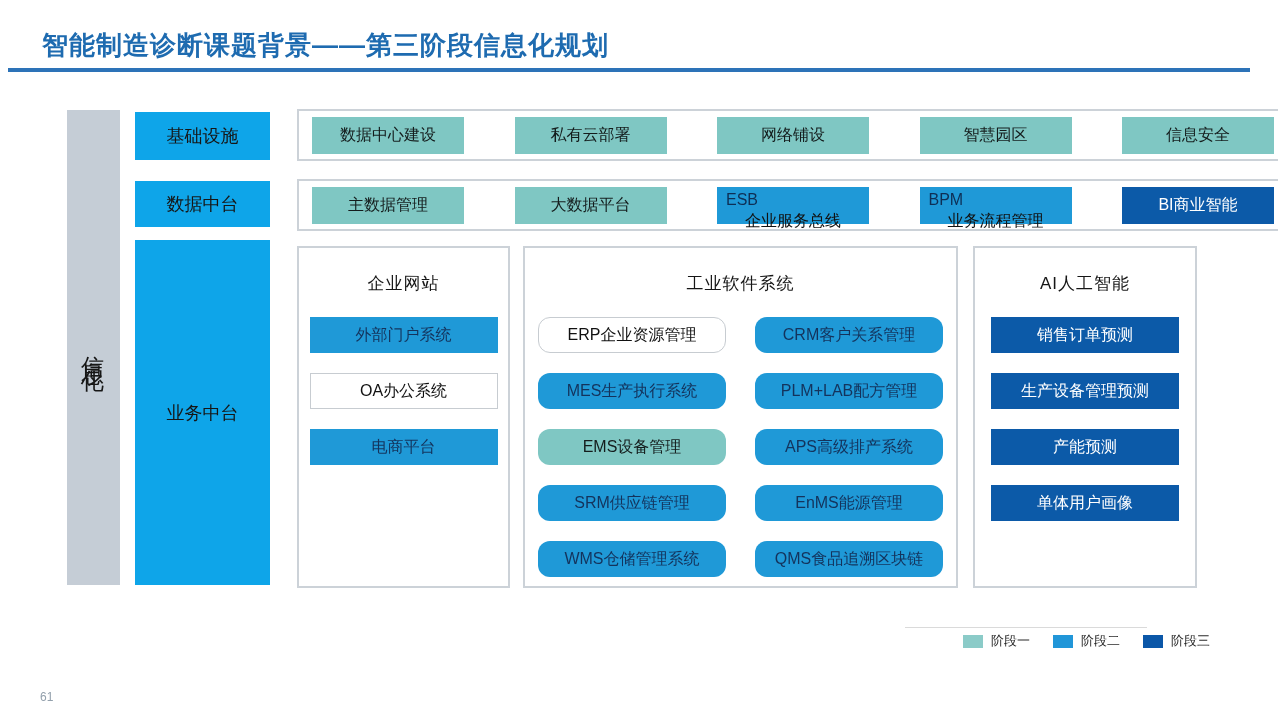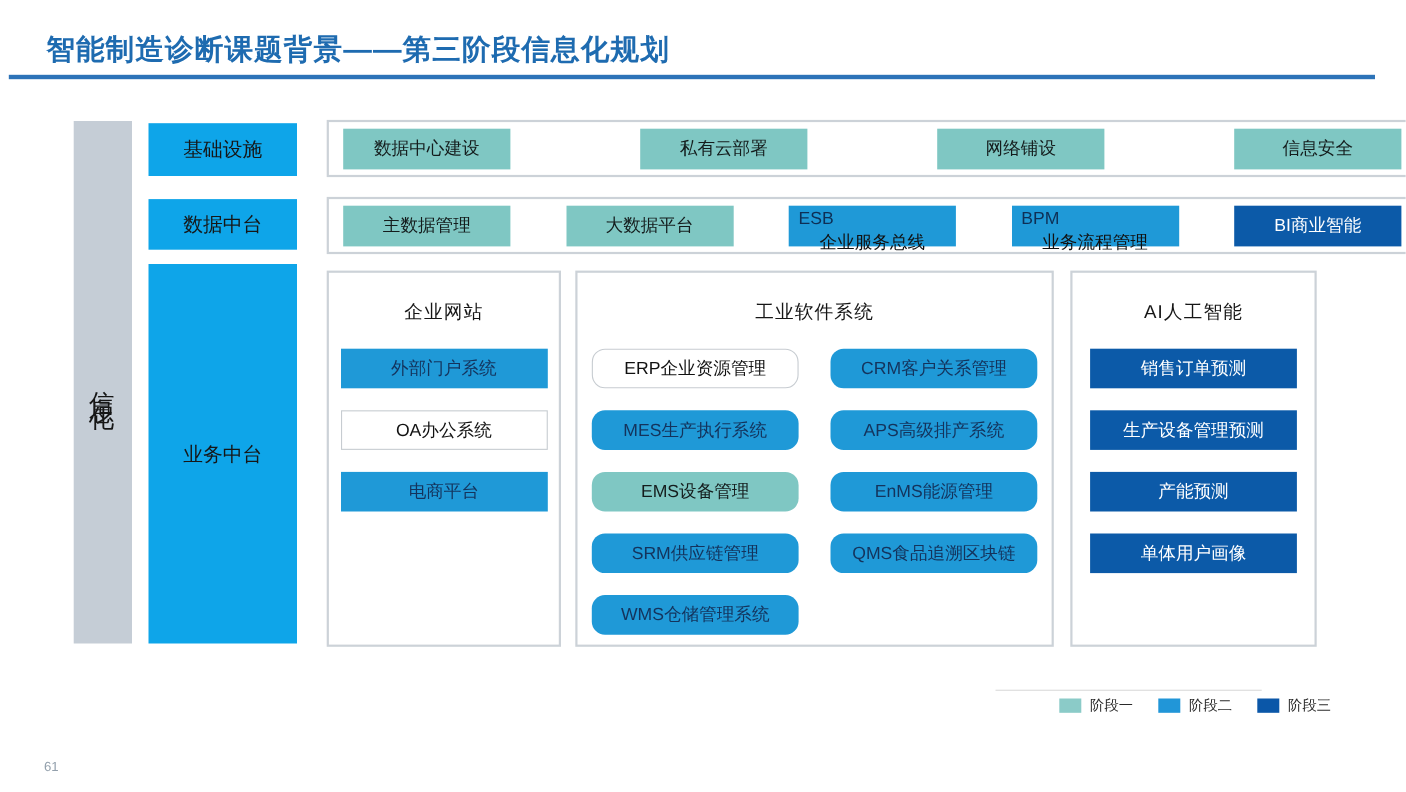--- a/index.html
+++ b/index.html
@@ -86,20 +86,21 @@
   <div class="side-bar">信息化</div>
 
   <div class="row-label lbl-infra">基础设施</div>
   <div class="row-label lbl-data">数据中台</div>
   <div class="row-label lbl-biz">业务中台</div>
 
   <div class="container row-container row1">
     <div class="box p1">数据中心建设</div>
     <div class="box p1">私有云部署</div>
     <div class="box p1">网络铺设</div>
+    <div class="box p1">智慧园区</div>
     <div class="box p1">信息安全</div>
   </div>
 
   <div class="container row-container row2">
     <div class="box p1">主数据管理</div>
     <div class="box p1">大数据平台</div>
     <div class="box p2 split">
       <span class="en">ESB</span>
       <span class="cn">企业服务总线</span>
     </div>
@@ -124,20 +125,21 @@
     <div class="ind-cols">
       <div class="ind-col">
         <div class="box white">ERP企业资源管理</div>
         <div class="box p2">MES生产执行系统</div>
         <div class="box p1">EMS设备管理</div>
         <div class="box p2">SRM供应链管理</div>
         <div class="box p2">WMS仓储管理系统</div>
       </div>
       <div class="ind-col">
         <div class="box p2">CRM客户关系管理</div>
+        <div class="box p2">PLM+LAB配方管理</div>
         <div class="box p2">APS高级排产系统</div>
         <div class="box p2">EnMS能源管理</div>
         <div class="box p2">QMS食品追溯区块链</div>
       </div>
     </div>
   </div>
 
   <div class="container grp grp-ai">
     <div class="grp-header">AI人工智能</div>
     <div class="stack">

